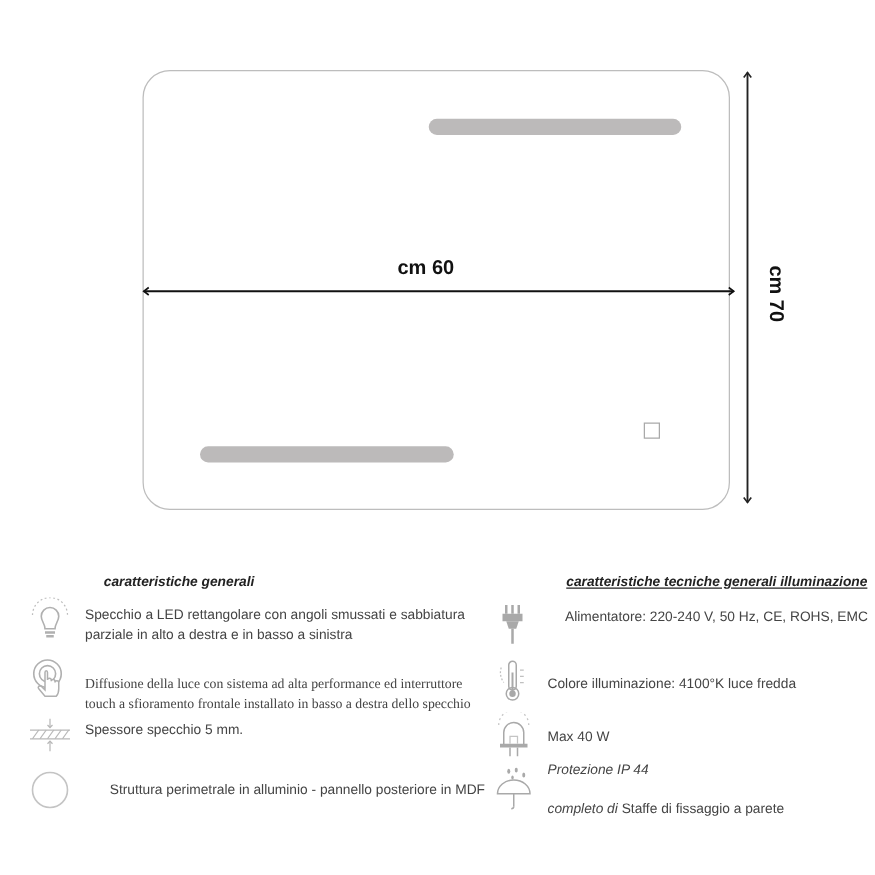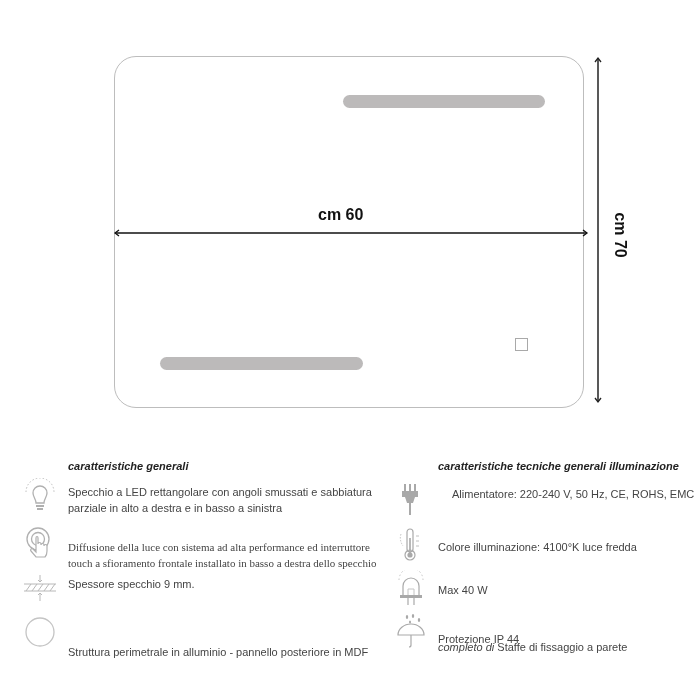--- a/index.html
+++ b/index.html
@@ -4,21 +4,21 @@
 <style>
   html, body { margin: 0; padding: 0; background: #ffffff; }
   body { width: 700px; height: 700px; position: relative; overflow: hidden;
          font-family: "Liberation Sans", sans-serif; color: #3a3a3a; }
   .abs { position: absolute; }
   .mirror { left: 114px; top: 56px; width: 470px; height: 352px;
             border: 1.5px solid #bdbdbd; border-radius: 22px; box-sizing: border-box; }
   .led-bar { background: #bcbaba; border-radius: 8px; height: 13px; }
   .touch-sq { width: 13px; height: 13px; border: 1.5px solid #a9a9a9; box-sizing: border-box; }
   .dim-label { font-weight: bold; font-size: 16px; color: #111; }
-  .section-title { font-weight: bold; font-style: italic; font-size: 11px; color: #222; }
+  .section-title { font-weight: bold; font-style: italic; font-size: 11px; color: #222; margin-left: 15px; }
   .spec-text { font-size: 11px; color: #444; line-height: 16px; }
   .spec-text i { font-style: italic; }
   svg { display: block; }
 </style>
 </head>
 <body>
 
 <div class="abs mirror"></div>
 <div class="abs led-bar" style="left:343px; top:95px; width:202px;"></div>
 <div class="abs led-bar" style="left:160px; top:357px; width:203px;"></div>
@@ -65,28 +65,28 @@
   <g stroke="#b8b8b8" stroke-width="1">
     <line x1="4" y1="17" x2="9" y2="10"></line>
       <line x1="10" y1="17" x2="15" y2="10"></line>
     <line x1="16" y1="17" x2="21" y2="10"></line>
       <line x1="22" y1="17" x2="27" y2="10"></line>
     <line x1="28" y1="17" x2="33" y2="10"></line>
   </g>
   <line x1="18" y1="19" x2="18" y2="27" stroke="#b8b8b8" stroke-width="1"></line>
   <polyline points="16,21 18,19 20,21" fill="none" stroke="#b8b8b8" stroke-width="1"></polyline>
 </svg>
-<div class="abs spec-text" style="left:68px; top:576px; width:310px;">Spessore specchio 9 mm.</div>
+<div class="abs spec-text" style="left:68px; top:576px; width:310px;">Spessore specchio 5 mm.</div>
 
 <svg class="abs" style="left:24px; top:616px;" width="32" height="32" viewBox="0 0 32 32">
   <circle cx="16" cy="16" r="14" fill="none" stroke="#c4c4c4" stroke-width="1.3"></circle>
 </svg>
-<div class="abs spec-text" style="left:68px; top:644px; width:320px;">Struttura perimetrale in alluminio - pannello posteriore in MDF</div>
+<div class="abs spec-text" style="left:68px; top:624px; width:320px;text-align:right;">Struttura perimetrale in alluminio - pannello posteriore in MDF</div>
 
-<div class="abs section-title" style="left:438px; top:460px;">caratteristiche tecniche generali illuminazione</div>
+<div class="abs section-title" style="left:438px; top:460px;text-decoration:underline;">caratteristiche tecniche generali illuminazione</div>
 
 <svg class="abs" style="left:400px; top:484px;" width="20" height="32" viewBox="0 0 20 32">
   <rect x="4" y="0" width="2" height="7" fill="#a9a9a9"></rect>
   <rect x="9" y="0" width="2" height="7" fill="#a9a9a9"></rect>
   <rect x="14" y="0" width="2" height="7" fill="#a9a9a9"></rect>
   <rect x="2" y="7" width="16" height="6" fill="#a9a9a9"></rect>
   <path d="M5 13 h10 l-2 6 h-6z" fill="#a9a9a9"></path>
   <rect x="9" y="19" width="2" height="12" fill="#a9a9a9"></rect>
 </svg>
 <div class="abs spec-text" style="left:452px; top:486px; width:260px;">Alimentatore: 220-240 V, 50 Hz, CE, ROHS, EMC</div>
@@ -119,17 +119,17 @@
   <g fill="#a9a9a9">
       <ellipse cx="11" cy="3" rx="1.2" ry="2"></ellipse>
       <ellipse cx="17" cy="2" rx="1.2" ry="2"></ellipse>
       <ellipse cx="23" cy="6" rx="1.2" ry="2"></ellipse>
       <ellipse cx="14" cy="8" rx="1" ry="1.6"></ellipse>
     </g>
   <path d="M2 21 A13 11 0 0 1 28 21 Z" fill="none" stroke="#a9a9a9" stroke-width="1.2"></path>
   <line x1="15" y1="21" x2="15" y2="31" stroke="#a9a9a9" stroke-width="1.2"></line>
   <path d="M15 31 q0 2 -2 2" fill="none" stroke="#a9a9a9" stroke-width="1.2"></path>
 </svg>
-<div class="abs spec-text" style="left:438px; top:631px; width:260px;">Protezione IP 44</div>
+<div class="abs spec-text" style="left:438px; top:608px; width:260px;font-style:italic;">Protezione IP 44</div>
 
 <div class="abs spec-text" style="left:438px; top:639px; width:260px;">
   <i>completo di</i><span> Staffe di fissaggio a parete</span>
 </div>
 
 </body></html>

